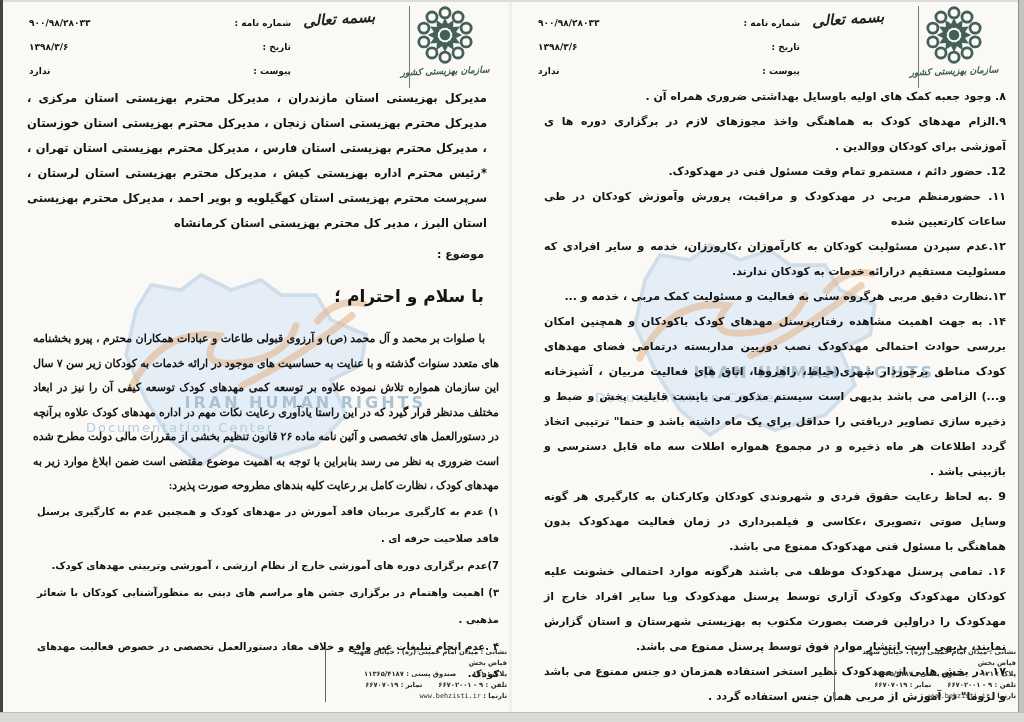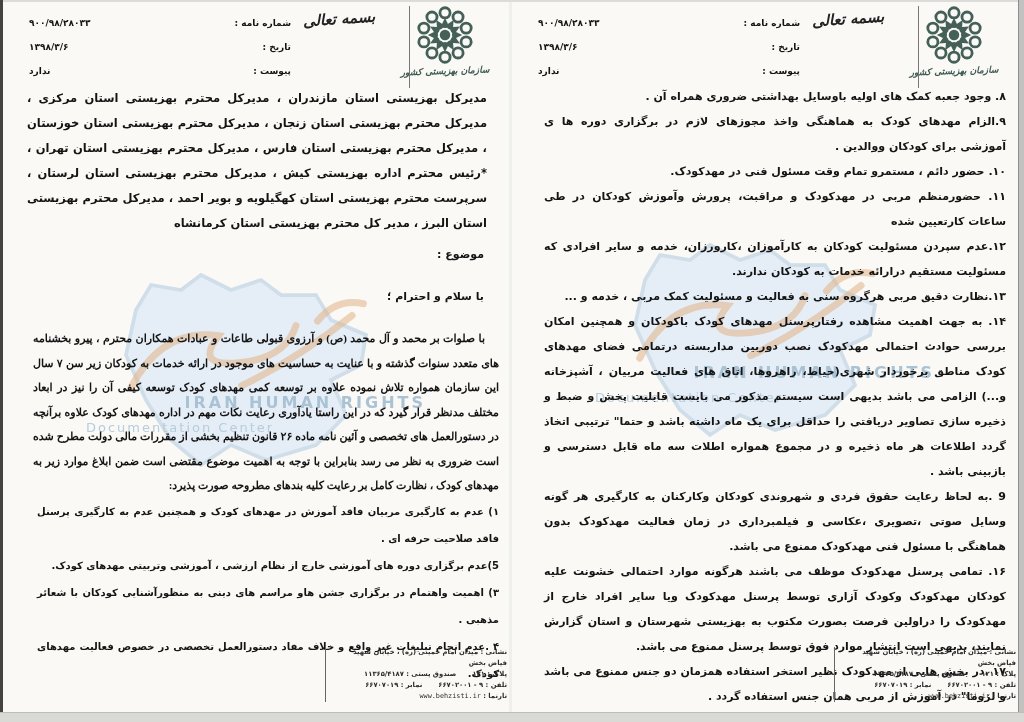--- a/index.html
+++ b/index.html
@@ -60,21 +60,21 @@
   
   .content{position:absolute;right:8px;left:12px;direction:rtl;z-index:1;font-weight:bold;}
   .c1{top:86px;}
   .c2{top:84px;}
   p{margin:17px;}
   .recipients{
     margin:0 14px 0 12px;font-size:11.5px;line-height:25px;
     text-align:justify;
   }
   .subject{margin-top:7px;font-size:11px;line-height:24px;}
-  .salut{font-size:11px;line-height:25px;}
+  .salut{font-size:17px;line-height:25px;}
   .intro{
     font-size:11px;line-height:24.5px;text-align:justify;
     text-indent:14px;margin:0 2px 0 18px;font-family:Liberation Serif, serif;
   }
   .items1 p{font-size:10px;line-height:27px;text-align:justify;margin:0 2px 0 22px;}
   .items2 p{font-size:11px;line-height:25px;text-align:justify;margin:0 4px 0 20px;}
 
   
   .pfooter{
     position:absolute;bottom:10px;left:0;right:4px;direction:rtl;z-index:1;
@@ -161,21 +161,21 @@
       </div>
     </div>
 
     <div class="content c1">
       <p class="recipients">مدیرکل بهزیستی استان مازندران ، مدیرکل محترم بهزیستی استان مرکزی ، مدیرکل محترم بهزیستی استان زنجان ، مدیرکل محترم بهزیستی استان خوزستان ، مدیرکل محترم بهزیستی استان فارس ، مدیرکل محترم بهزیستی استان تهران ، *رئیس محترم اداره بهزیستی کیش ، مدیرکل محترم بهزیستی استان لرستان ، سرپرست محترم بهزیستی استان کهگیلویه و بویر احمد ، مدیرکل محترم بهزیستی استان البرز ، مدیر کل محترم بهزیستی استان کرمانشاه</p>
       <p class="subject">موضوع :</p>
       <p class="salut">با سلام و احترام ؛</p>
       <p class="intro">با صلوات بر محمد و آل محمد (ص) و آرزوی قبولی طاعات و عبادات همکاران محترم ، پیرو بخشنامه های متعدد سنوات گذشته  و با عنایت به حساسیت های موجود در ارائه خدمات به کودکان زیر سن ۷ سال این سازمان همواره تلاش نموده علاوه بر توسعه کمی مهدهای کودک توسعه کیفی آن را نیز در ابعاد مختلف مدنظر قرار گیرد که در این راستا یادآوری رعایت نکات مهم در اداره مهدهای کودک علاوه برآنچه در دستورالعمل های تخصصی و آئین نامه ماده ۲۶ قانون تنظیم بخشی از مقررات مالی دولت مطرح شده است ضروری به نظر می رسد بنابراین با توجه به اهمیت موضوع  مقتضی است ضمن ابلاغ موارد زیر به مهدهای کودک ، نظارت کامل بر رعایت کلیه بندهای مطروحه صورت پذیرد:</p>
       <div class="items1">
         <p>۱) عدم به کارگیری مربیان فاقد آموزش در مهدهای کودک و همچنین عدم به کارگیری پرسنل فاقد صلاحیت حرفه ای .</p>
-        <p>5)عدم برگزاری دوره های آموزشی خارج از نظام ارزشی ، آموزشی وتربیتی مهدهای کودک.</p>
+        <p>7)عدم برگزاری دوره های آموزشی خارج از نظام ارزشی ، آموزشی وتربیتی مهدهای کودک.</p>
         <p>۳) اهمیت واهتمام در برگزاری جشن هاو مراسم های دینی به منظورآشنایی کودکان با شعائر مذهبی .</p>
         <p>۴ .عدم انجام تبلیغات غیر واقع و خلاف مفاد دستورالعمل تخصصی در خصوص فعالیت مهدهای کودک.</p>
 
       </div>
     </div>
 
     <div class="pfooter">
       <div class="f-row">نشانی : میدان امام خمینی (ره) ، خیابان شهید فیاض بخش</div>
       <div class="f-row f-pair">
         <span>پلاک : ۱۲۱</span>
@@ -257,21 +257,21 @@
           <span class="meta-label">پیوست :</span>
           <span class="meta-value">ندارد</span>
         </div>
       </div>
     </div>
 
     <div class="content c2">
       <div class="items2">
         <p>۸. وجود جعبه کمک های اولیه باوسایل بهداشتی ضروری همراه آن .</p>
         <p>۹.الزام مهدهای کودک به هماهنگی واخذ مجوزهای لازم در برگزاری دوره ها ی آموزشی برای کودکان ووالدین .</p>
-        <p>۱۰. حضور دائم ، مستمرو تمام وقت مسئول فنی در مهدکودک.</p>
+        <p>12. حضور دائم ، مستمرو تمام وقت مسئول فنی در مهدکودک.</p>
         <p>۱۱. حضورمنظم مربی در مهدکودک و مراقبت، پرورش وآموزش کودکان در طی ساعات کارتعیین شده</p>
         <p>۱۲.عدم سپردن مسئولیت کودکان به کارآموزان ،کارورزان، خدمه و سایر افرادی که مسئولیت مستقیم درارائه خدمات به کودکان ندارند.</p>
         <p>۱۳.نظارت دقیق مربی هرگروه سنی به فعالیت و مسئولیت کمک مربی ، خدمه و ...</p>
         <p>۱۴. به جهت اهمیت مشاهده رفتارپرسنل مهدهای کودک باکودکان و همچنین امکان بررسی حوادث احتمالی مهدکودک نصب دوربین مداربسته درتمامی فضای مهدهای کودک مناطق برخوردار شهری(حیاط، راهروها، اتاق های فعالیت مربیان ، آشپزخانه و...) الزامی می باشد بدیهی است سیستم مذکور می بایست قابلیت پخش و ضبط و ذخیره سازی تصاویر دریافتی را حداقل برای یک ماه داشته باشد و حتما" ترتیبی اتخاذ گردد اطلاعات هر ماه ذخیره و در مجموع همواره  اطلات سه ماه قابل دسترسی و بازبینی باشد .</p>
         <p>9 .به لحاظ رعایت حقوق فردی و شهروندی کودکان وکارکنان به کارگیری هر گونه وسایل صوتی ،تصویری ،عکاسی و فیلمبرداری در زمان فعالیت مهدکودک بدون هماهنگی با مسئول فنی مهدکودک ممنوع می باشد.</p>
         <p>۱۶. تمامی پرسنل مهدکودک موظف می باشند هرگونه موارد احتمالی خشونت علیه کودکان مهدکودک وکودک آزاری توسط پرسنل مهدکودک ویا سایر افراد خارج از مهدکودک را دراولین فرصت بصورت مکتوب به بهزیستی شهرستان و استان گزارش نمایند، بدیهی است انتشار موارد فوق توسط پرسنل ممنوع می باشد.</p>
         <p>۱۷ .در بخش هایی از  مهدکودک نظیر استخر استفاده  همزمان دو جنس ممنوع می باشد و لزوما" در آموزش از مربی همان جنس استفاده گردد .</p>
       </div>
     </div>
 

